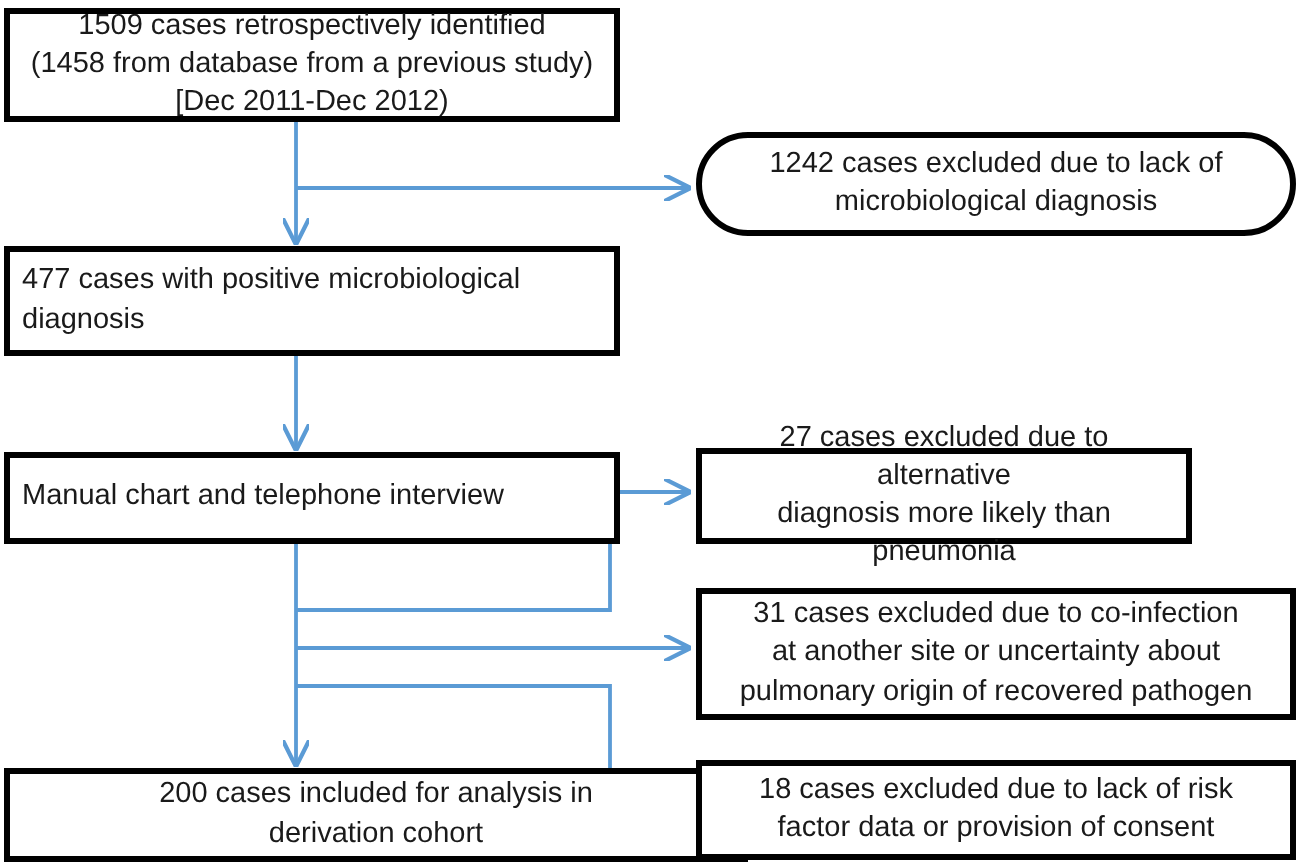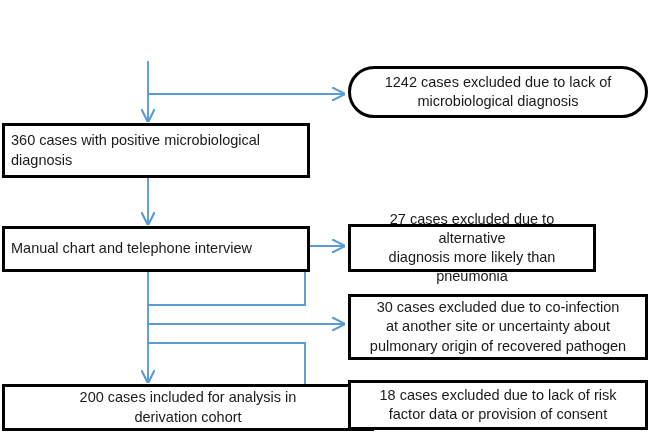--- a/index.html
+++ b/index.html
@@ -75,42 +75,47 @@
       <path d="M 148 272 L 148 382" marker-end="url(#arrowOpen)"></path>
 
       <path d="M 148 305 L 305 305 L 305 246 L 344 246" marker-end="url(#arrowOpen)"></path>
 
       <path d="M 148 324 L 344 324" marker-end="url(#arrowOpen)"></path>
 
       <path d="M 148 343 L 305 343 L 305 406 L 344 406" marker-end="url(#arrowOpen)"></path>
     </g>
   </svg>
 
+  <div class="node" style="left:2px; top:4px; width:308px; height:57px;">
+    <span class="node-text">1509 cases retrospectively identified
+(1458 from database from a previous study)
+[Dec 2011-Dec 2012)</span>
+  </div>
 
   <div class="node" style="left:348px; top:66px; width:300px; height:52px;border-radius:26px;">
     <span class="node-text">1242 cases excluded due to lack of
 microbiological diagnosis</span>
   </div>
 
   <div class="node align-left" style="left:2px; top:123px; width:308px; height:55px;">
-    <span class="node-text">360 cases with positive microbiological
+    <span class="node-text">477 cases with positive microbiological
 diagnosis</span>
   </div>
 
   <div class="node align-left" style="left:2px; top:226px; width:308px; height:46px;">
     <span class="node-text">Manual chart and telephone interview</span>
   </div>
 
   <div class="node" style="left:348px; top:224px; width:248px; height:48px;">
     <span class="node-text">27 cases excluded due to alternative
 diagnosis more likely than pneumonia</span>
   </div>
 
   <div class="node" style="left:348px; top:294px; width:300px; height:66px;">
-    <span class="node-text">30 cases excluded due to co-infection
+    <span class="node-text">31 cases excluded due to co-infection
 at another site or uncertainty about
 pulmonary origin of recovered pathogen</span>
   </div>
 
   <div class="node" style="left:2px; top:384px; width:372px; height:47px;">
     <span class="node-text">200 cases included for analysis in
 derivation cohort</span>
   </div>
 
   <div class="node" style="left:348px; top:380px; width:300px; height:50px;">

